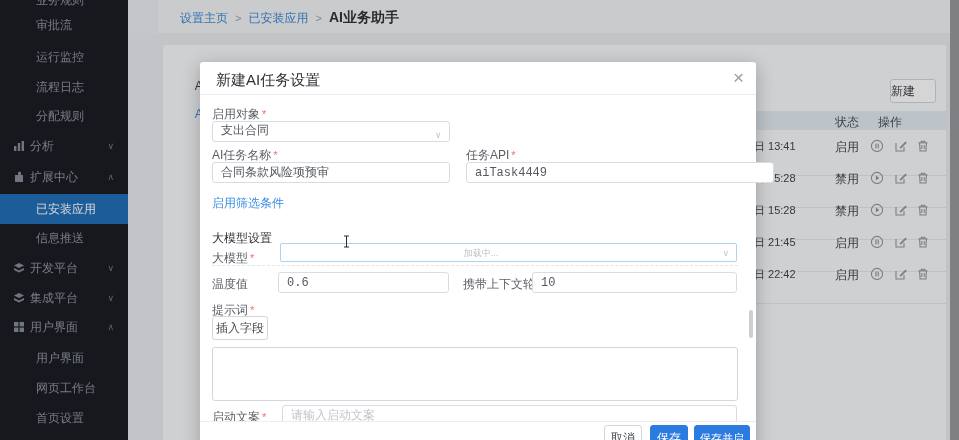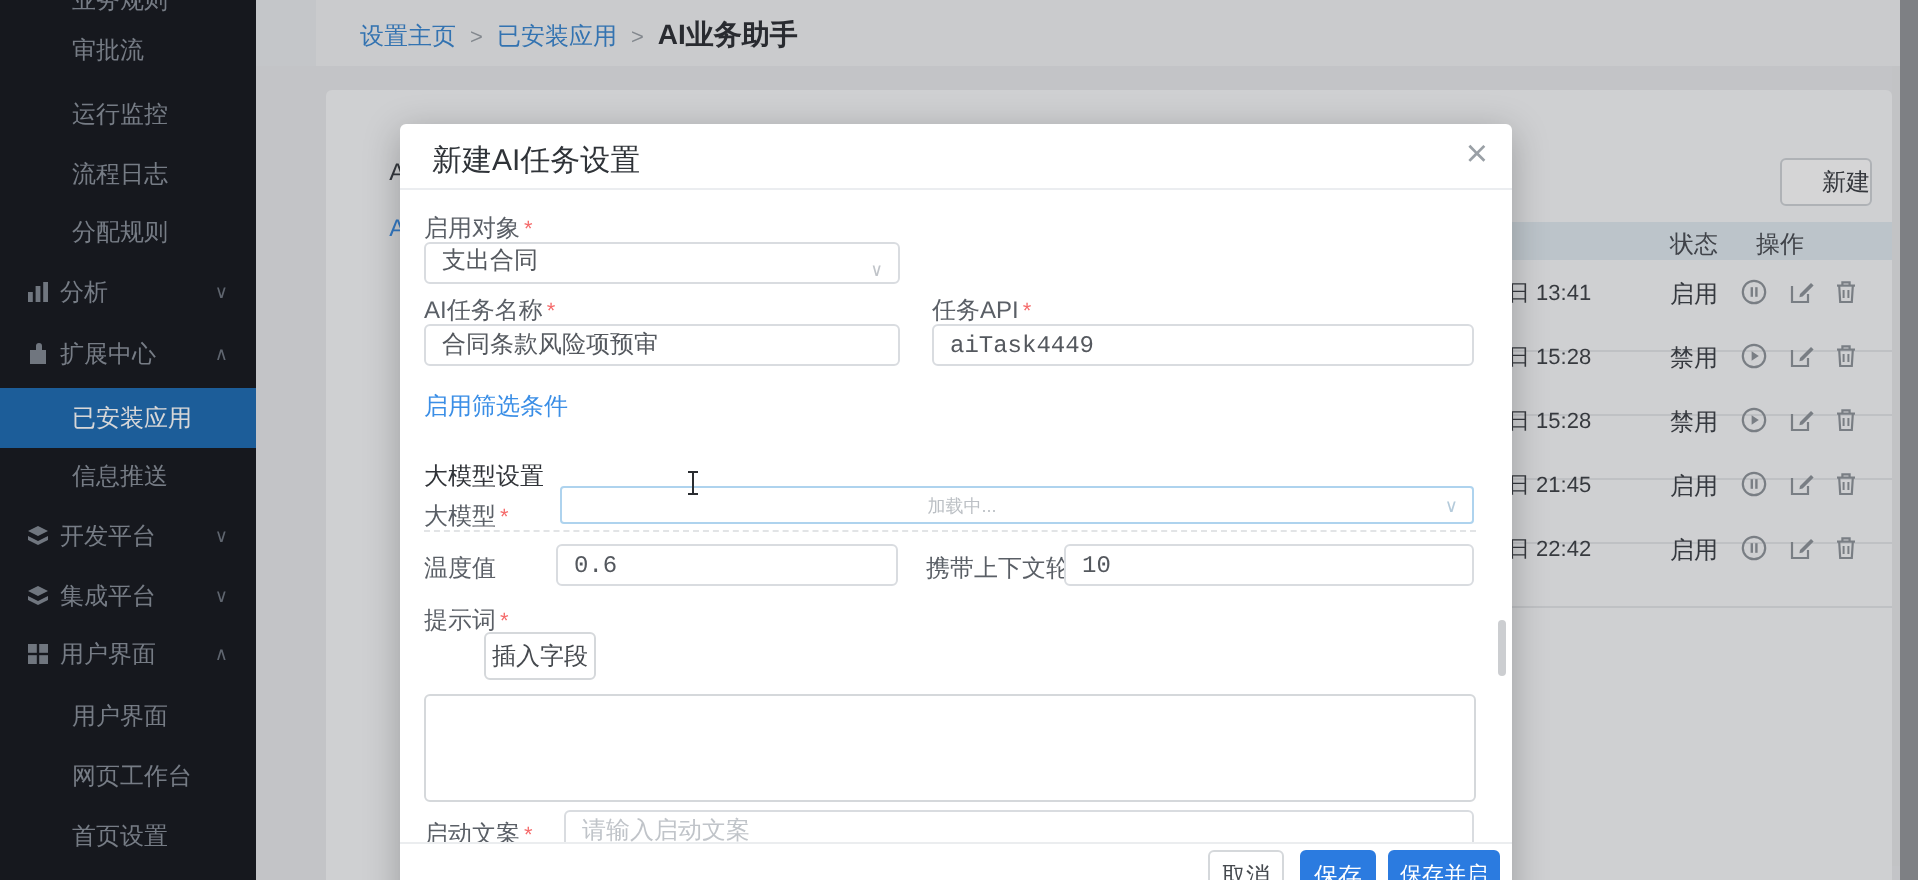--- a/index.html
+++ b/index.html
@@ -21,21 +21,21 @@
   .crumb-link { color:#3a87d0; cursor:pointer; }
   .crumb-sep { color:#9aa0a6; padding:0 7px; font-size:11px; }
   .crumb-cur { color:#2e3136; font-size:14px; font-weight:bold; }
 
   
   .content-bg { position:absolute; left:128px; top:33px; width:822px; height:407px; background:#e7e9eb; }
   .panel { position:absolute; left:35px; top:12px; width:783px; height:395px; background:#f6f7f8; border-radius:3px 3px 0 0; }
   .vtab { position:absolute; width:60px; text-align:right; font-size:12px; cursor:pointer; }
   .vtab.t1 { left:7px; top:33px; color:#3c4046; }
   .vtab.t2 { left:7px; top:61px; color:#3a8ee6; }
-  .new-btn { position:absolute; left:727px; top:34px; width:46px; height:24px; background:#fdfdfd; border:1px solid #cfd3d7; border-radius:3px; font-size:12px; color:#3c3f44; text-align:right; line-height:22px; cursor:pointer; }
+  .new-btn { position:absolute; left:727px; top:34px; width:46px; height:24px; background:#fdfdfd; border:1px solid #cfd3d7; border-radius:3px; font-size:12px; color:#3c3f44; text-align:left; line-height:22px; cursor:pointer; }
   .tbl-head { position:absolute; left:589px; top:66px; width:196px; height:19px; background:#dfe9ef; }
   .tbl-head .h1 { position:absolute; left:83px; top:3px; font-size:12px; color:#4a4e54; }
   .tbl-head .h2 { position:absolute; left:126px; top:3px; font-size:12px; color:#4a4e54; }
   .tbl-row { position:absolute; left:589px; width:196px; height:32px; }
   .tbl-row .time { position:absolute; left:2px; top:9px; font-size:11px; color:#3f4348; }
   .tbl-row .status { position:absolute; left:83px; top:9px; font-size:12px; color:#3d4147; }
   .tbl-row .op { position:absolute; top:9px; width:14px; height:14px; cursor:pointer; }
   .tbl-row .op1 { left:118px; } .tbl-row .op2 { left:142px; } .tbl-row .op3 { left:164px; }
   .row-line { position:absolute; left:589px; width:196px; height:1px; background:#e3e5e7; }
 
@@ -58,21 +58,21 @@
   .sel-chev { position:absolute; font-size:9px; color:#c0c4c9; }
   .blue-link { position:absolute; font-size:12px; color:#3a8ee6; cursor:pointer; }
   .section-lbl { position:absolute; font-size:12px; color:#303338; }
 
   .model-select { position:absolute; left:80px; top:181px; width:457px; height:19px; border:1px solid #aed3ee; border-radius:2px; background:#fff; }
   .model-loading { position:absolute; left:0; top:3px; width:400px; text-align:center; font-size:9px; color:#bcc0c5; }
   .model-chev { position:absolute; right:7px; top:4px; font-size:9px; color:#b5cbdb; }
   .dash-line { position:absolute; left:12px; top:203px; width:526px; border-top:1px dashed #e2e4e6; }
   .ibeam { position:absolute; left:142px; top:173px; width:9px; height:13px; }
 
-  .insert-btn { position:absolute; left:12px; top:254px; width:56px; height:24px; border:1px solid #d5d8db; border-radius:3px; background:#fff; font-size:12px; color:#45494e; text-align:center; line-height:22px; cursor:pointer;margin-left:30px; }
+  .insert-btn { position:absolute; left:12px; top:254px; width:56px; height:24px; border:1px solid #d5d8db; border-radius:3px; background:#fff; font-size:12px; color:#45494e; text-align:center; line-height:22px; cursor:pointer; }
   .prompt-area { position:absolute; left:12px; top:285px; width:526px; height:54px; border:1px solid #d5d8db; border-radius:3px; background:#fff; resize:none; }
   .m-scroll { position:absolute; right:3px; top:248px; width:4px; height:28px; background:#ccced1; border-radius:2px; cursor:pointer; }
 
   .m-footer { position:absolute; left:0; top:359px; width:556px; height:51px; background:#fff; border-top:1px solid #ebedef; }
   .btn { position:absolute; top:3px; height:26px; border-radius:3px; font-size:12px; text-align:center; line-height:24px; cursor:pointer; }
   .btn.ghost { left:404px; width:38px; background:#fff; border:1px solid #d5d8db; color:#45494e; }
   .btn.primary { background:#2b7be0; border:1px solid #2b7be0; color:#fff; }
   .btn.save { left:450px; width:38px; }
   .btn.save-en { left:494px; width:56px; font-size:11px; }
 
@@ -343,21 +343,21 @@
     <span class="sel-chev" style="right:8px; top:5px; position:absolute">∨</span>
   </div>
 
   <div class="f-label" style="left:12px; top:85px">
     <span>AI任务名称</span><span class="req">*</span>
   </div>
   <div class="f-label" style="left:266px; top:85px">
     <span>任务API</span><span class="req">*</span>
   </div>
   <input class="inp" style="left: 12px; top: 100px; width: 238px;" value="合同条款风险项预审">
-  <input class="inp" style="left: 266px; top: 100px; width: 271px;" value="aiTask4449">
+  <input class="inp" style="left: 266px; top: 100px; width: 308px;" value="aiTask4449">
 
   <div class="blue-link" style="left:12px; top:133px">启用筛选条件</div>
 
   <div class="section-lbl" style="left:12px; top:168px">大模型设置</div>
   <div class="f-label" style="left:12px; top:188px">
     <span>大模型</span><span class="req">*</span>
   </div>
   <div class="model-select">
     <span class="model-loading">加载中...</span>
     <span class="model-chev">∨</span>

